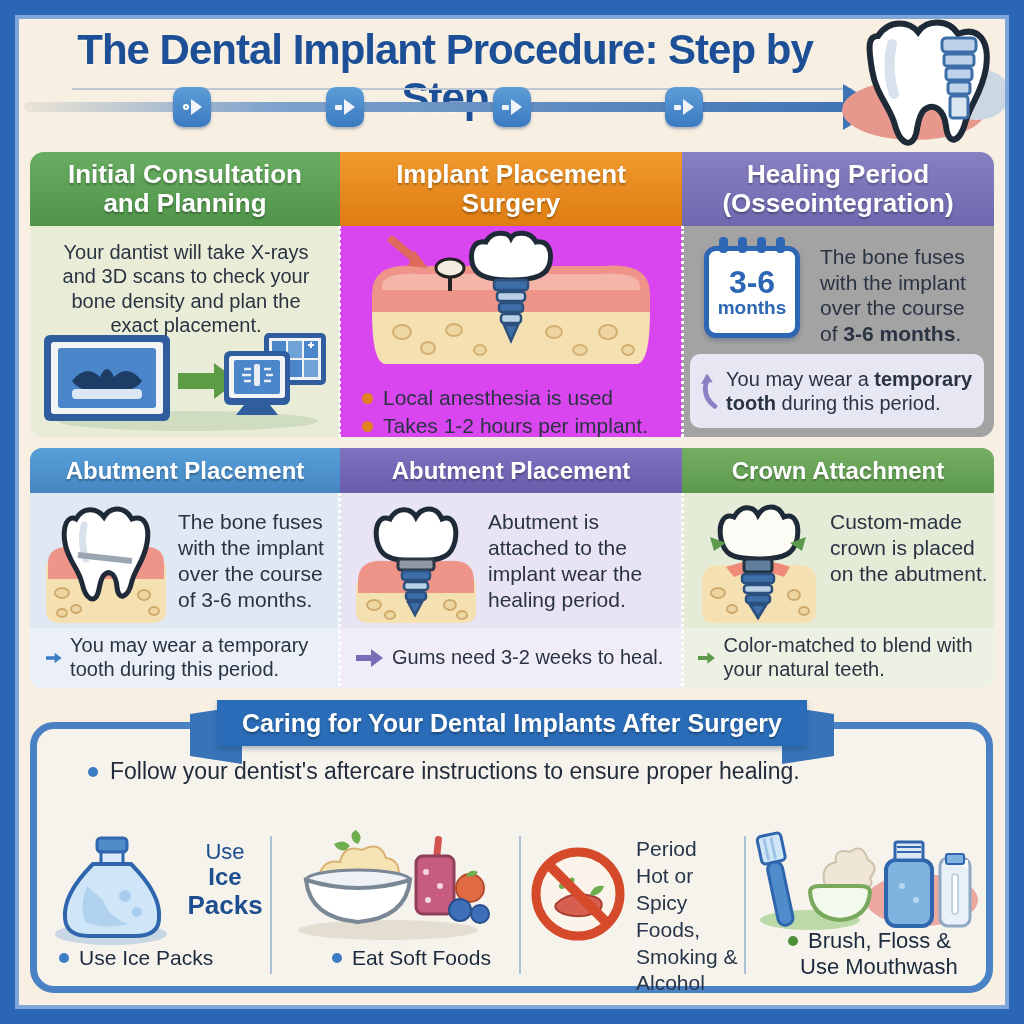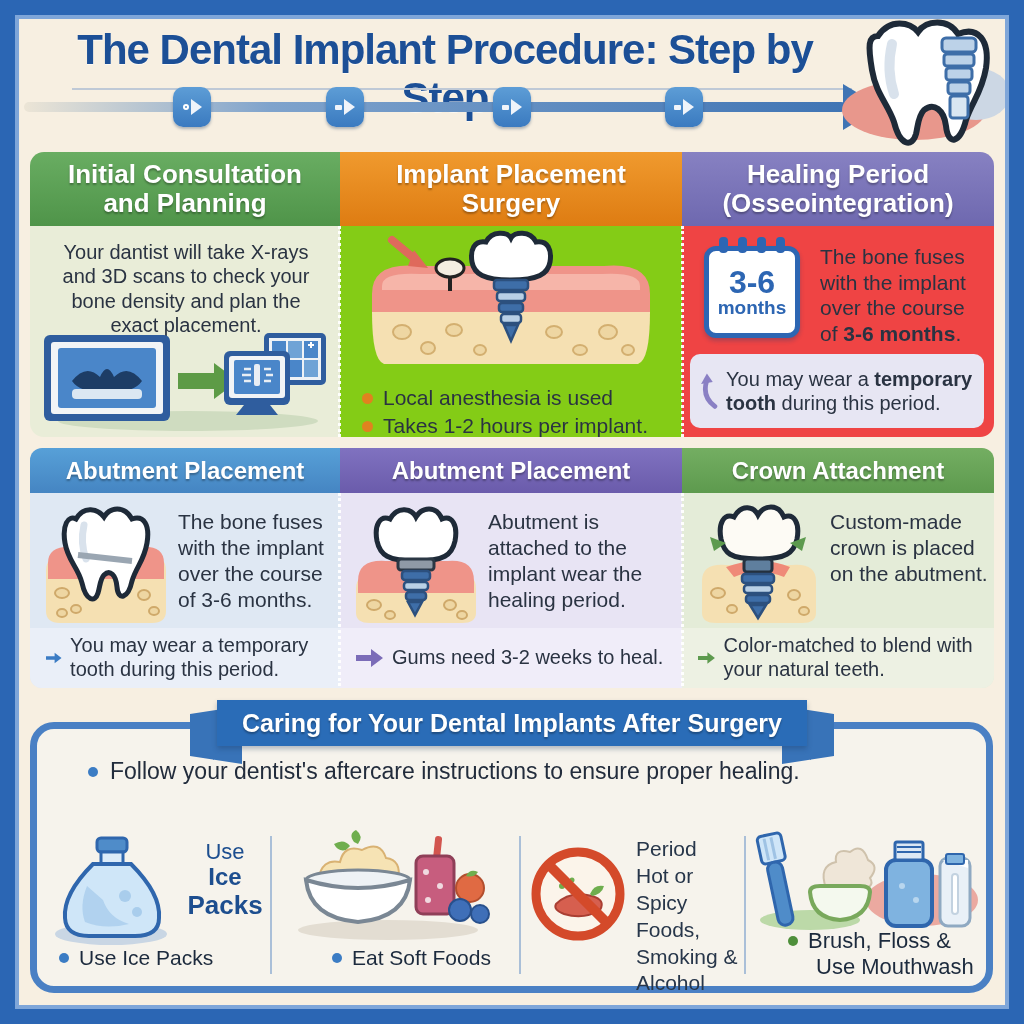--- a/index.html
+++ b/index.html
@@ -49,23 +49,23 @@
   .r1 .chev{border-top:37px solid transparent;border-bottom:37px solid transparent;}
   .r1 .bdy{top:74px;height:211px;}
   #r1c1{left:30px;width:310px;}
   #r1c2{left:340px;width:342px;}
   #r1c3{left:682px;width:312px;}
   #r1c1 .hdr{background:linear-gradient(#69ad62,#4f9449);border-radius:14px 0 0 0;}
   #r1c1 .chev{border-left:24px solid #519549;}
   #r1c1 .bdy{background:#e9edd8;border-radius:0 0 0 14px;}
   #r1c2 .hdr{background:linear-gradient(#f09a2e,#de7c12);}
   #r1c2 .chev{border-left:24px solid #e0800f;}
-  #r1c2 .bdy{background:#84cc16;}
+  #r1c2 .bdy{background:#d946ef;}
   #r1c3 .hdr{background:linear-gradient(#8781c2,#6e68af);border-radius:0 14px 0 0;}
-  #r1c3 .bdy{background:#ef4444;border-radius:0 0 14px 0;}
+  #r1c3 .bdy{background:#a3a3a3;border-radius:0 0 14px 0;}
 
   .para{padding:14px 16px 0 18px;font-size:20px;line-height:1.22;text-align:center;}
   .consult-art{position:absolute;left:8px;bottom:4px;}
   .surgery-art{position:absolute;left:18px;top:2px;}
   .bullet-line{position:absolute;left:22px;display:flex;align-items:center;gap:10px;font-size:21px;}
   .odot{width:11px;height:11px;border-radius:50%;background:#e0821f;flex:0 0 auto;}
   .cal{position:absolute;left:22px;top:20px;width:96px;height:92px;background:#fff;
     border:5px solid #2d66b3;border-radius:12px;box-shadow:0 3px 4px rgba(30,60,110,.3);
     display:flex;flex-direction:column;align-items:center;justify-content:center;}
   .cal .rings{position:absolute;top:-14px;left:0;width:100%;display:flex;justify-content:space-evenly;}
@@ -125,21 +125,21 @@
   .panel{position:absolute;top:830px;height:152px;}
   #p1{left:45px;width:222px;} #p2{left:274px;width:240px;} #p3{left:524px;width:216px;} #p4{left:748px;width:238px;}
   .ice-stack{position:absolute;left:138px;top:10px;width:84px;text-align:center;color:#1d4e8f;line-height:1.1;}
   .ice-stack .s1{font-size:22px;}
   .ice-stack .s2{font-size:24px;font-weight:bold;}
   .ice-stack .s3{font-size:26px;font-weight:bold;}
   .caption{position:absolute;display:flex;align-items:center;gap:10px;font-size:21px;color:#1c2a3d;}
   .avoid-lines{position:absolute;left:112px;top:6px;font-size:21px;line-height:1.28;color:#27364a;}
   .cap2{position:absolute;left:40px;top:98px;font-size:22px;color:#1c2a3d;}
   .cap2 .row{display:flex;align-items:center;gap:10px;}
-  .cap2 .indent{margin-left:28px;}
+  .cap2 .indent{margin-left:12px;}
 </style>
 </head>
 <body>
 
 <div class="canvas">
 
   <div class="title">The Dental Implant Procedure: Step by Step</div>
   <div class="title-rule"></div>
   <div class="tl-bar"></div>
   <div class="tl-head"></div>

